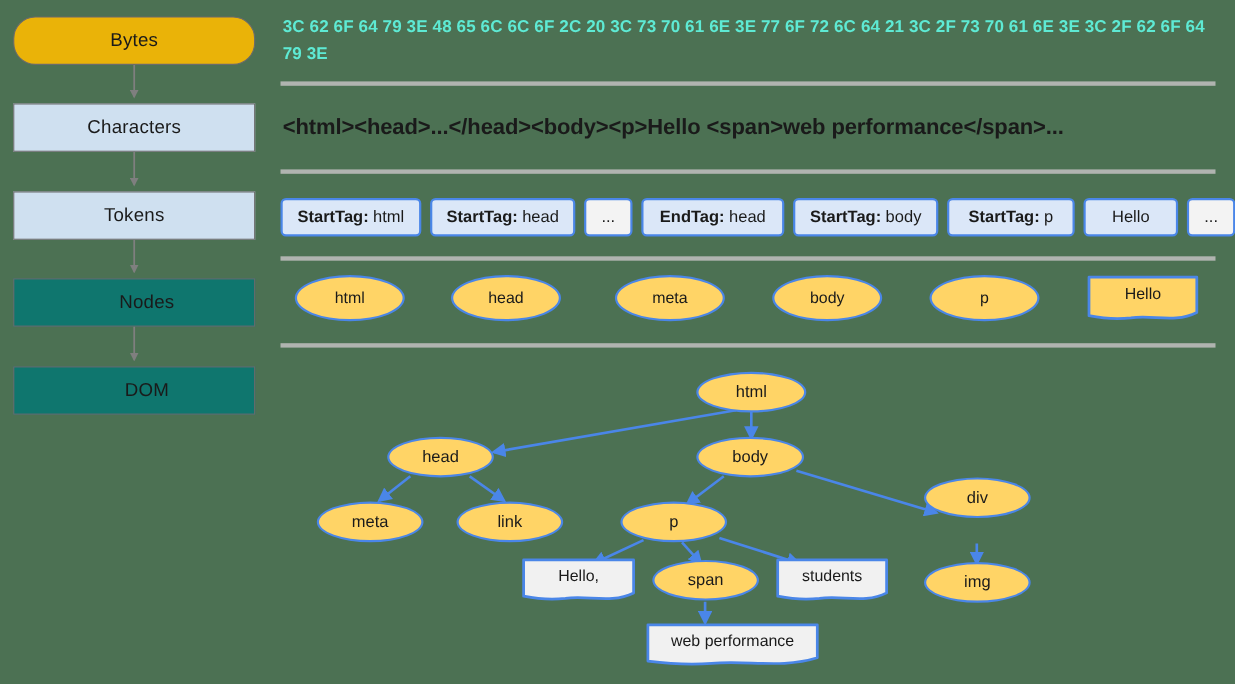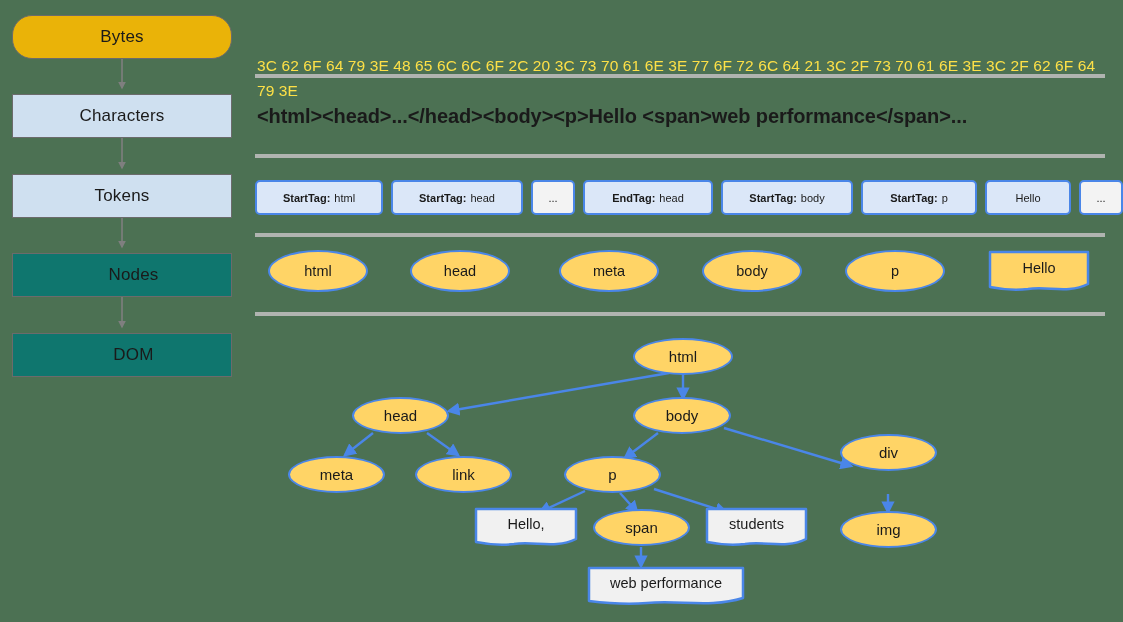--- a/index.html
+++ b/index.html
@@ -43,24 +43,23 @@
     width: 850px;
   }
 
   .hex-text {
     position: absolute;
     left: 257px;
     top: 12px;
     width: 850px;
     font-size: 15.5px;
     line-height: 25px;
-    color: #fde047;
-    font-weight: 400;
+    color: #5eead4;
+    font-weight: 700;
     letter-spacing: .1px;
-    margin-top: 41px;
   }
 
   .chars-text {
     position: absolute;
     left: 257px;
     top: 105px;
     width: 860px;
     font-size: 20px;
     font-weight: bold;
     color: #1a1a1a;
@@ -72,21 +71,21 @@
   .token {
     position: absolute;
     box-sizing: border-box;
     height: 35px;
     border: 2px solid #4a86e8;
     border-radius: 5px;
     background: #dbe7f8;
     display: flex;
     align-items: center;
     justify-content: center;
-    font-size: 11px;
+    font-size: 15px;
     color: #1a1a1a;
     white-space: nowrap;
     padding: 0 6px;
   }
   .token.ellip { background: #f3f3f3; }
   .token b { font-weight: bold; margin-right: 4px; }
 
   
   .nrow { position: absolute; top: 250px; }
   .ellipse {

